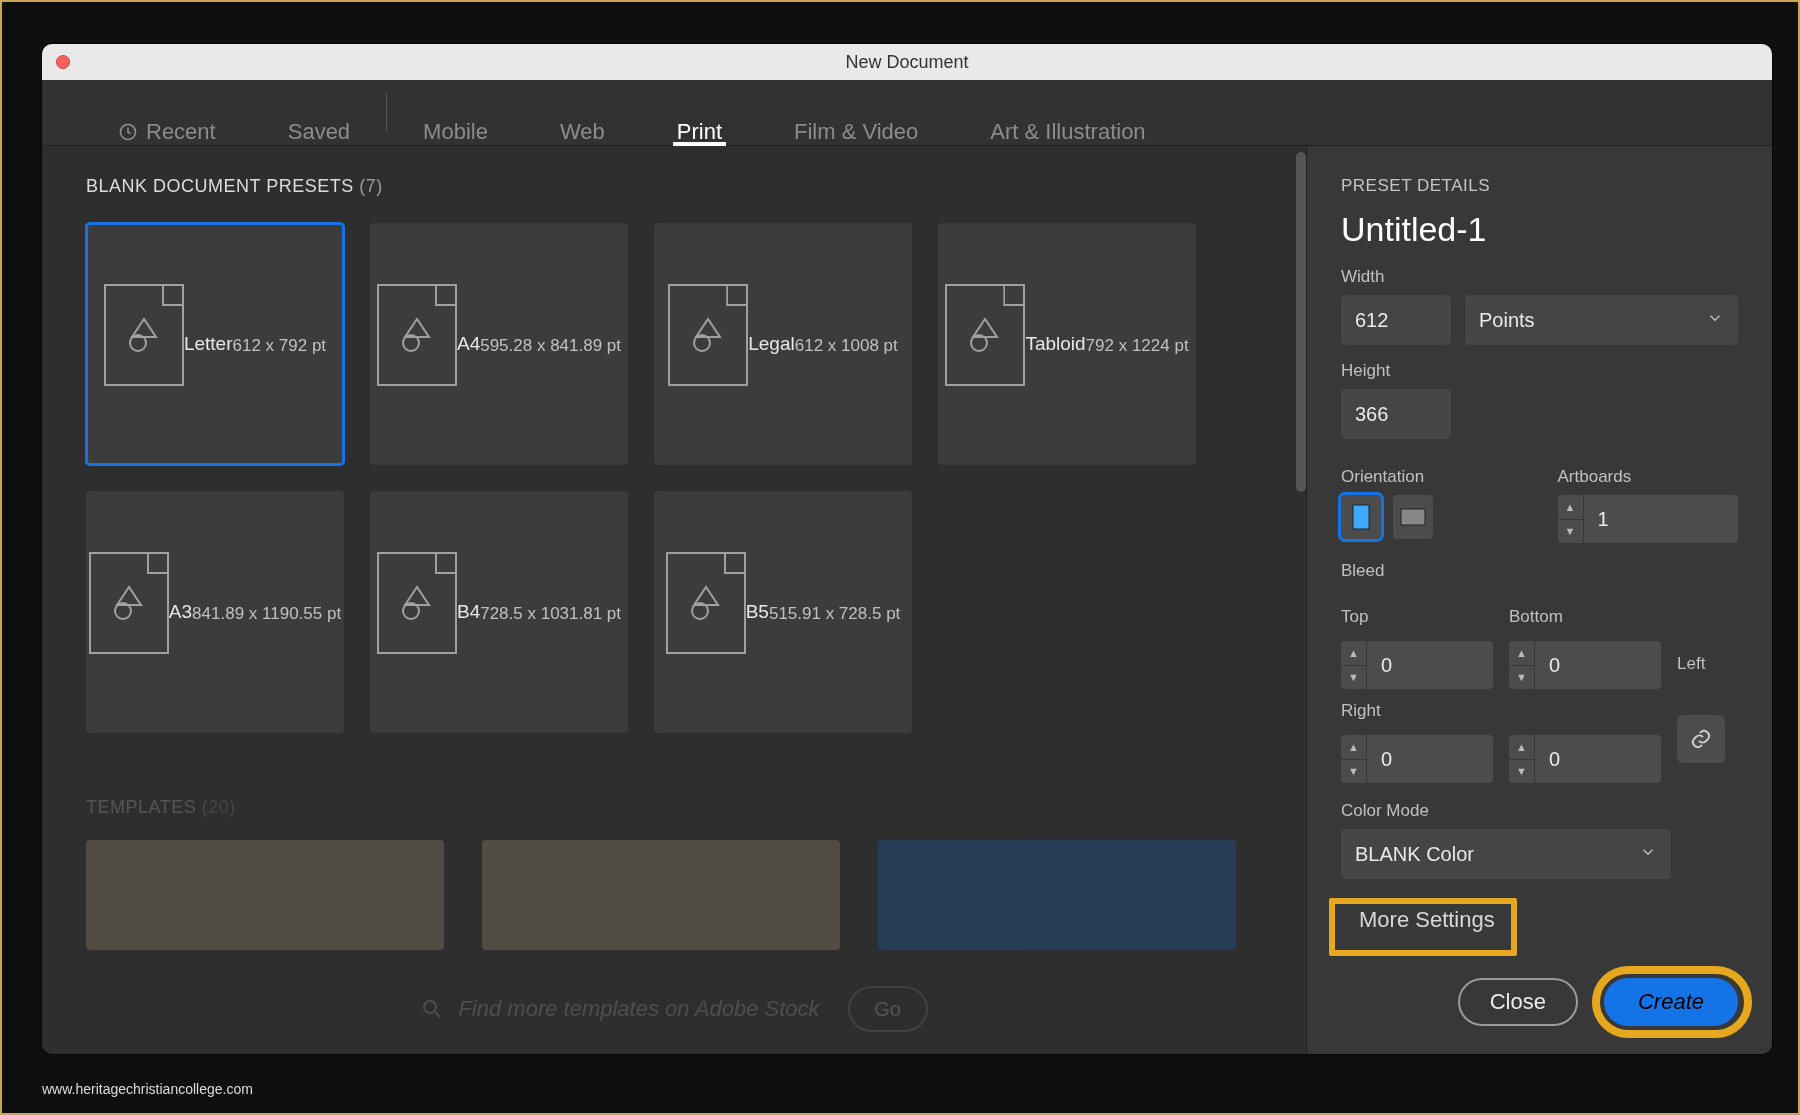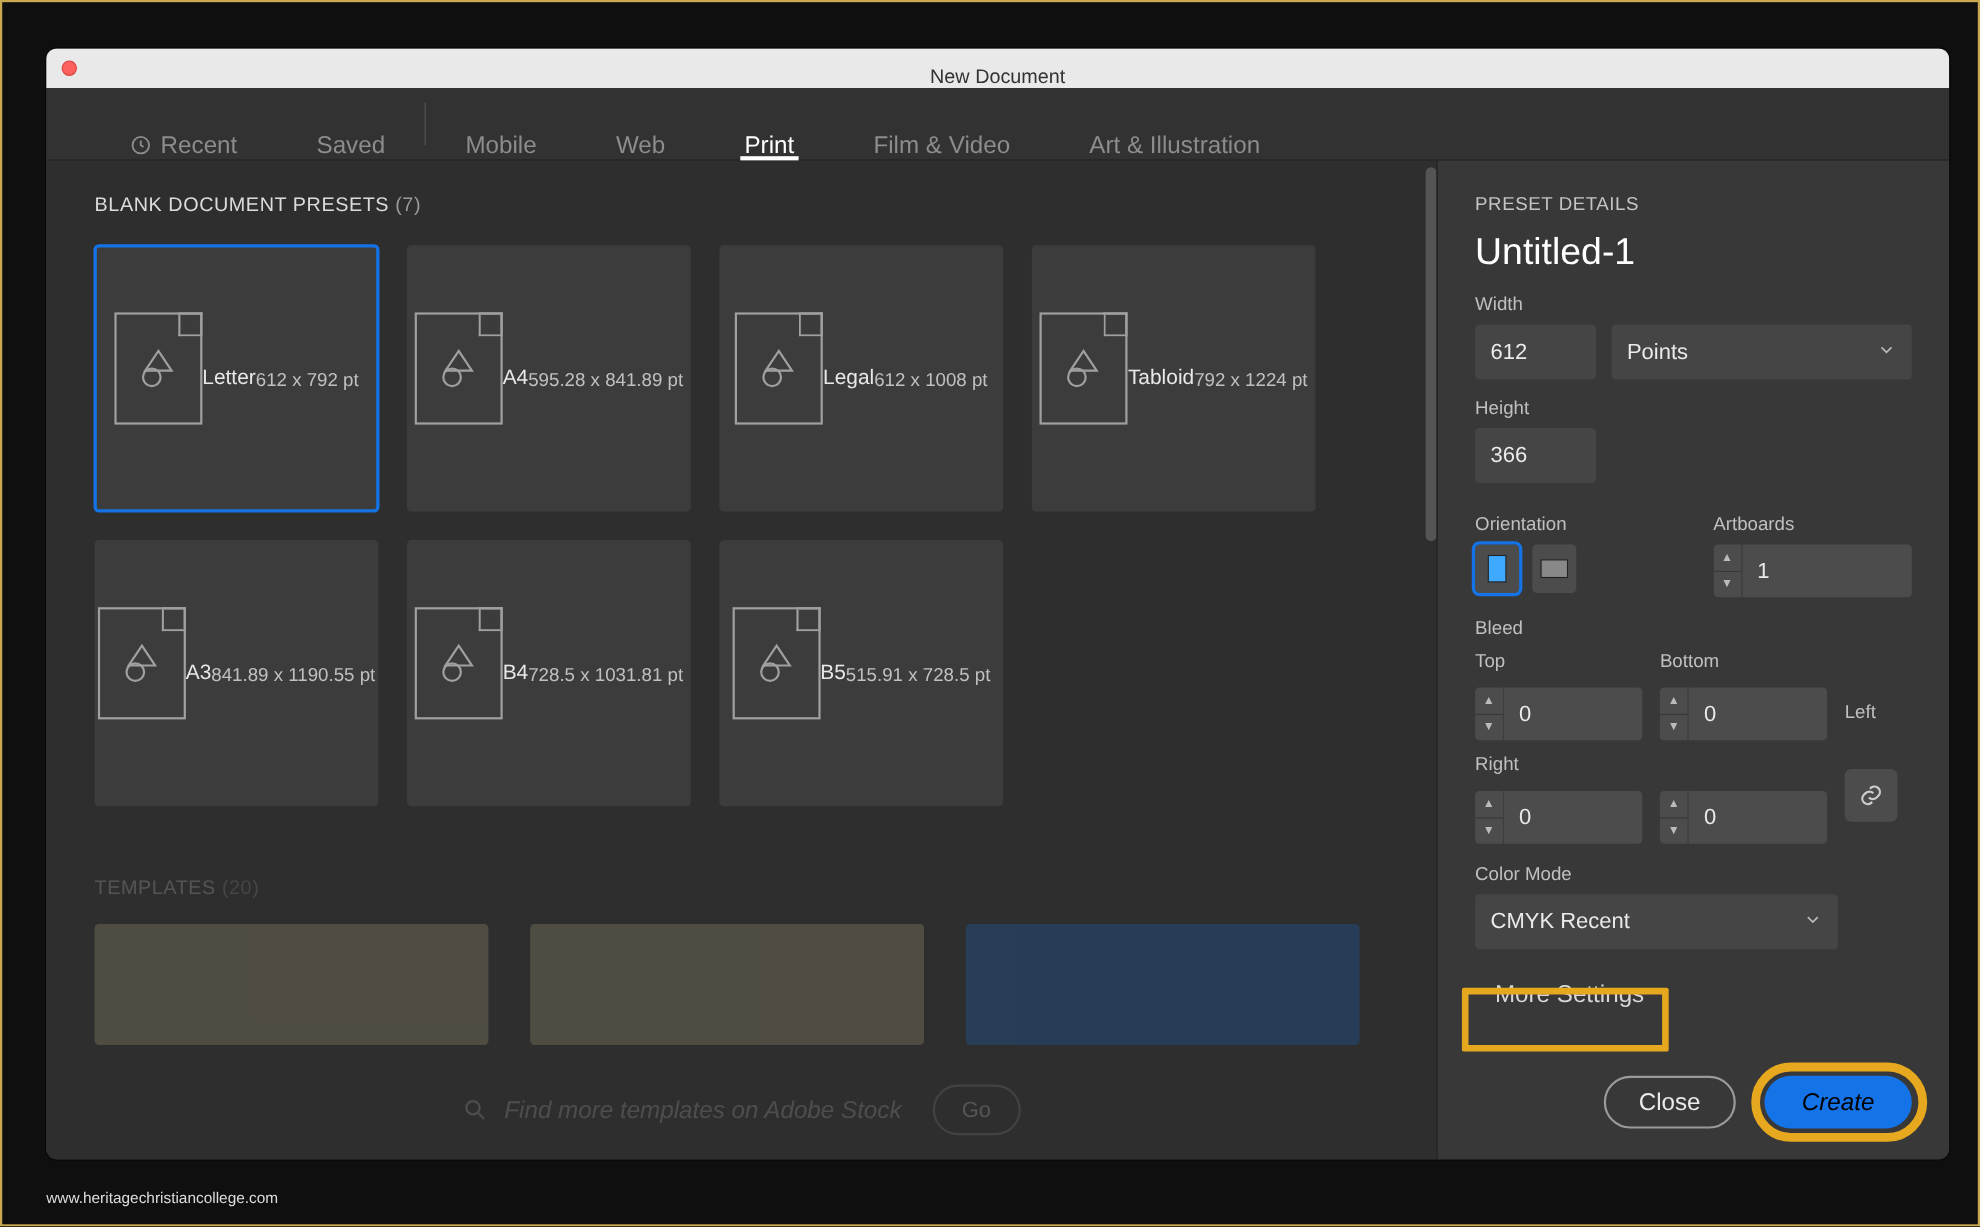--- a/index.html
+++ b/index.html
@@ -32,21 +32,21 @@
   background: #323232;
   border-radius: 10px;
   overflow: hidden;
   box-shadow: 0 0 0 1px rgba(0,0,0,.5);
 }
 
 .titlebar {
   height: 36px;
   background: #e9e9e9;
   display: flex;
-  align-items: flex-end;
+  align-items: center;
   position: relative;
 }
 .traffic-close {
   position: absolute;
   left: 14px;
   top: 11px;
   width: 14px; height: 14px;
   border-radius: 50%;
   background: #fc615d;
   border: 1px solid #d9423e;
@@ -267,21 +267,21 @@
   display:flex; align-items:center; padding:0 14px;
   color:#eaeaea; font-size:20px;
 }
 
 .bleed-grid {
   display:grid;
   grid-template-columns: 152px 152px 60px;
   grid-auto-rows: auto;
   row-gap:6px; column-gap:16px;
   align-items:center;
-  margin-top:4px;
+  margin-top:20px;
 }
 .bleed-grid .field-label { margin-top:6px; }
 .link-btn {
   grid-column:3; grid-row:3/5;
   width:48px; height:48px;
   background:#4c4c4c;
   border-radius:6px;
   display:flex; align-items:center; justify-content:center;
   align-self:center;
 }
@@ -608,21 +608,21 @@
                   <div class="down">▼</div>
                 </div>
               <div class="step-val">
                   <span>0</span>
                 </div>
             </div>
           </div>
 
           <div class="field-label" style="margin-top:18px">Color Mode</div>
           <div class="color-mode-select">
-            <span>CMYK Recent</span>
+            <span>BLANK Color</span>
             <svg class="chevron" viewBox="0 0 24 24" fill="none" stroke="#bbb" stroke-width="2">
                 <path d="M6 9l6 6 6-6"></path>
               </svg>
           </div>
 
           <div class="more-settings">
             <span>More Settings</span>
           </div>
         </div>
 

